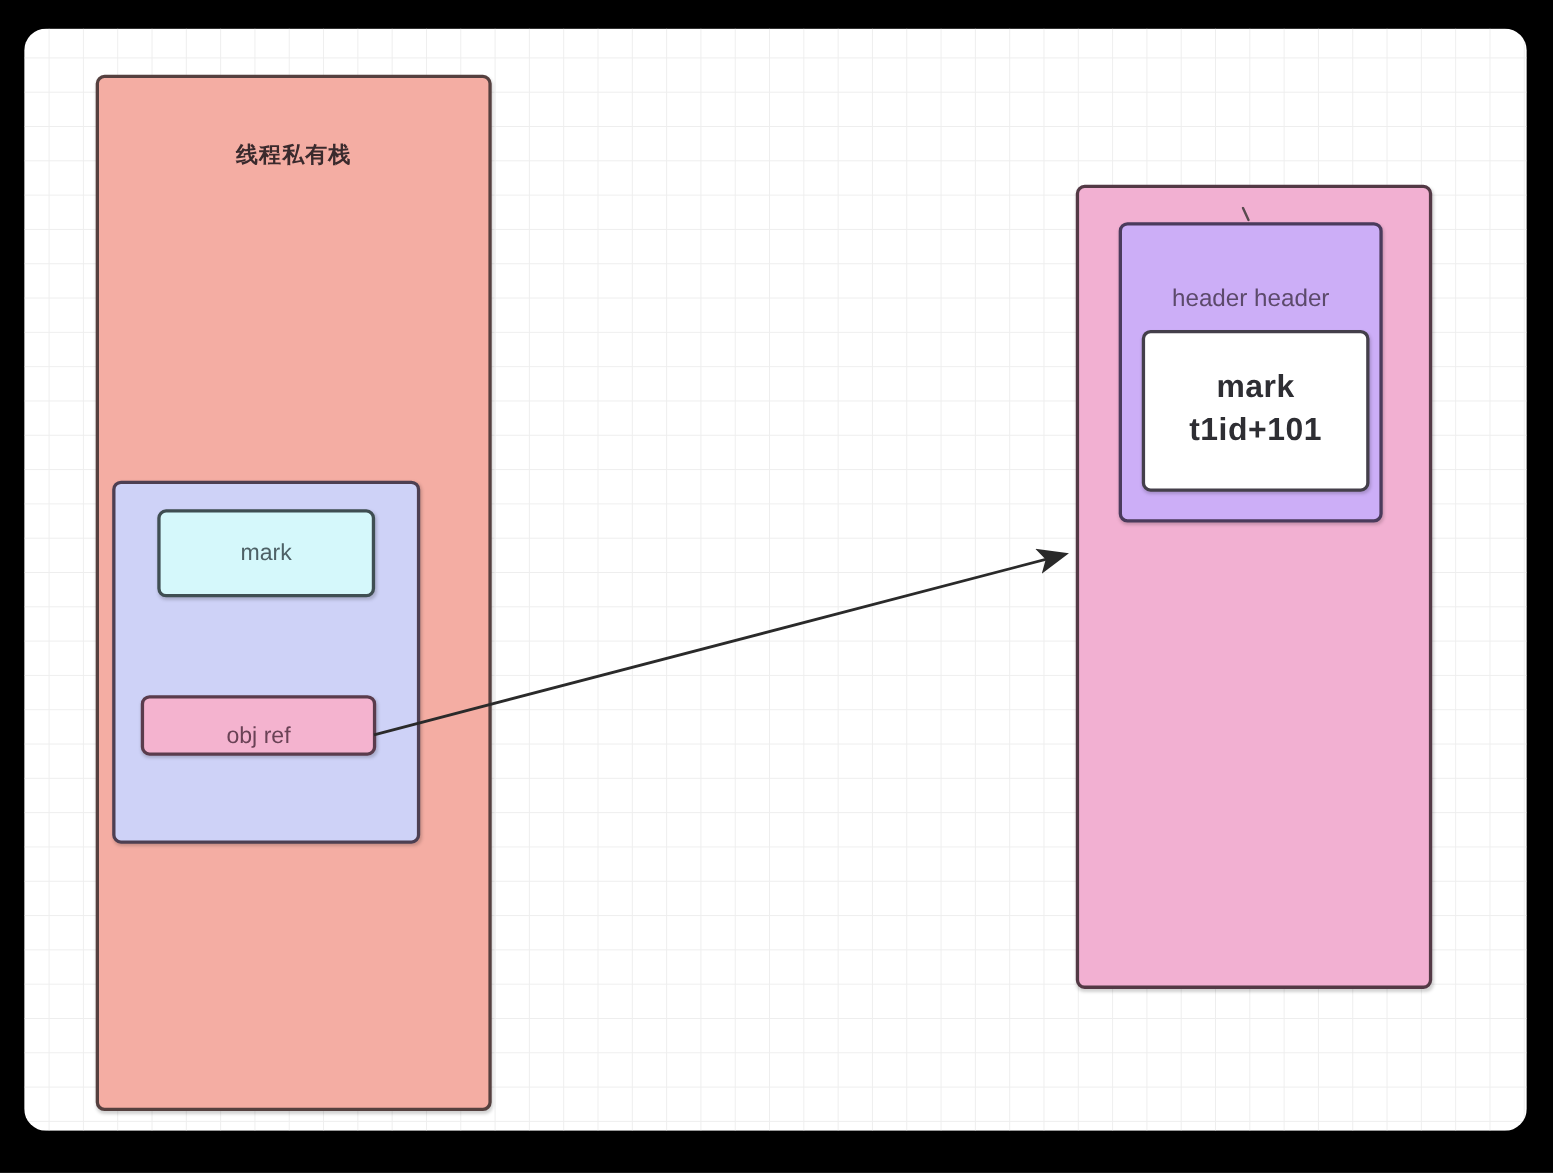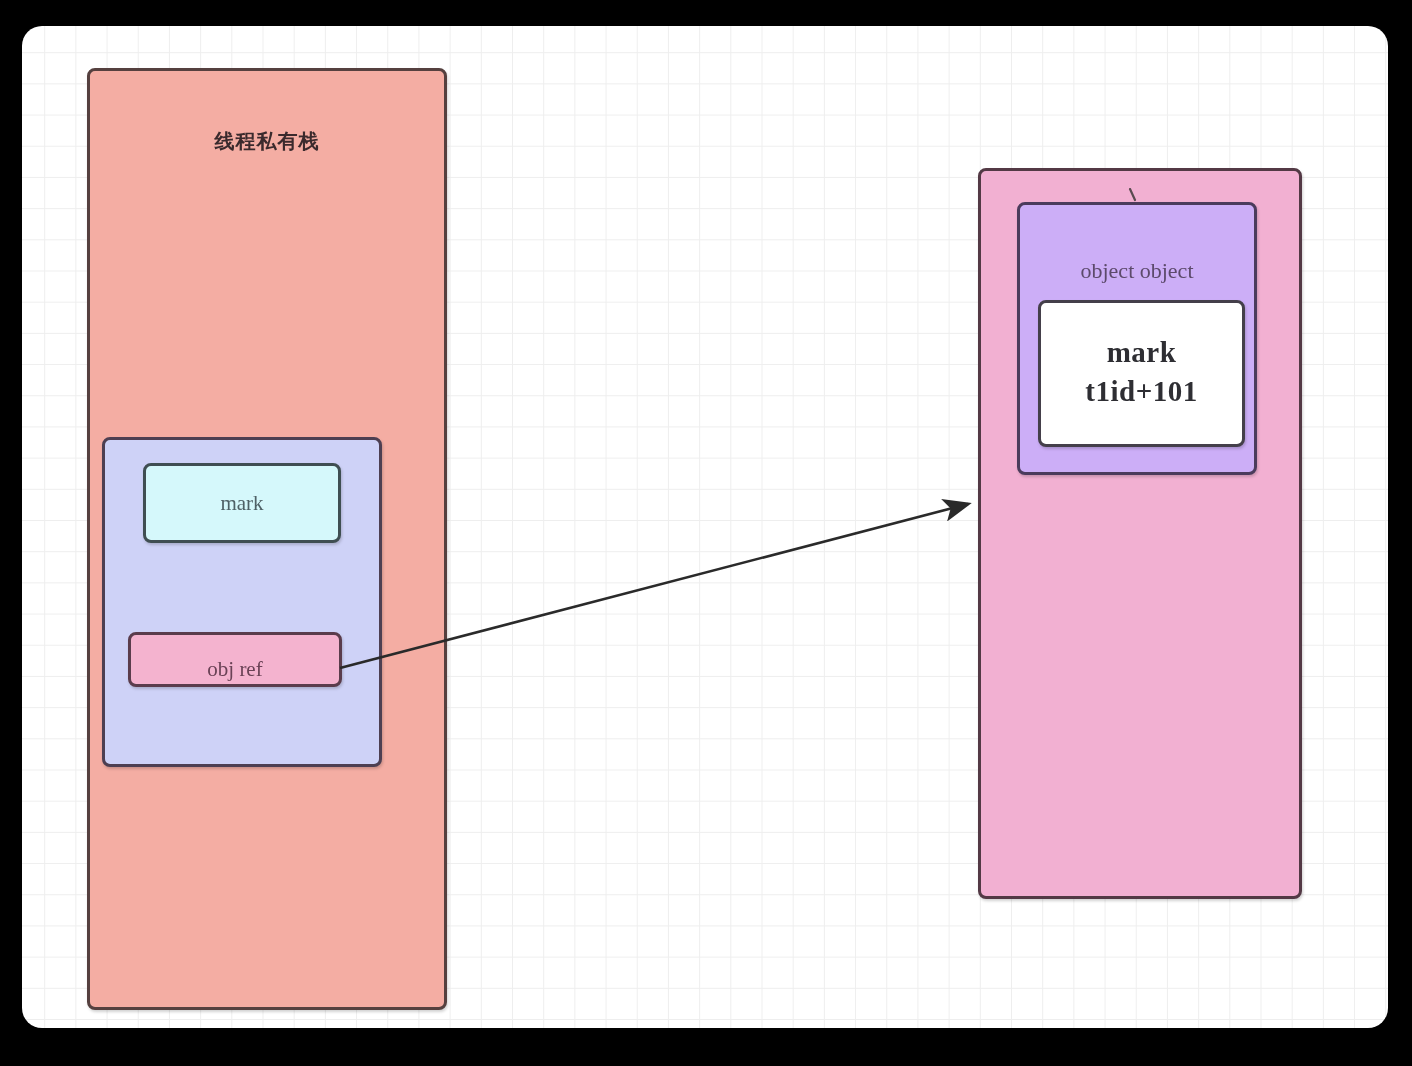--- a/index.html
+++ b/index.html
@@ -12,21 +12,20 @@
     height: 1066px;
     overflow: hidden;
     font-family: "Liberation Sans", sans-serif;
   }
 
   #stage {
     position: relative;
     width: 1412px;
     height: 1066px;
     background: #000000;
-    font-family: Liberation Serif, serif;
   }
 
   
   #canvas {
     position: absolute;
     left: 22px;
     top: 26px;
     width: 1366px;
     height: 1002px;
     background-color: #ffffff;
@@ -188,21 +187,21 @@
       <div class="label">mark</div>
     </div>
 
     <div class="shape" id="obj-ref-box">
       <div class="label">obj ref</div>
     </div>
 
     <div class="shape" id="heap-object"></div>
 
     <div class="shape" id="object-header">
-      <div class="label" id="object-header-label">object object</div>
+      <div class="label" id="object-header-label">header header</div>
     </div>
 
     <div class="shape" id="mark-value-box">
       <div class="label">mark
 t1id+101</div>
     </div>
 
     <svg id="stray-tick" viewBox="0 0 10 14">
       <path d="M 2 1 L 7 12" stroke="#5a4a50" stroke-width="2.2" fill="none" stroke-linecap="round"></path>
     </svg>

